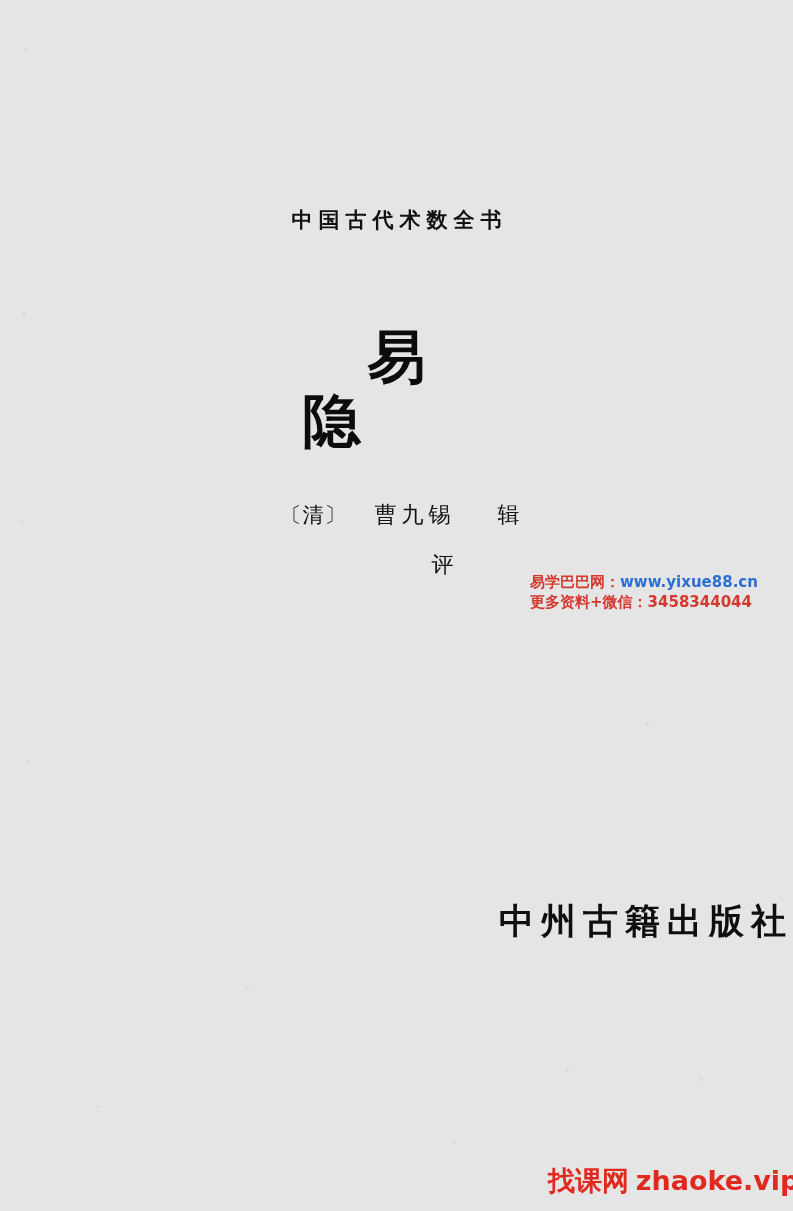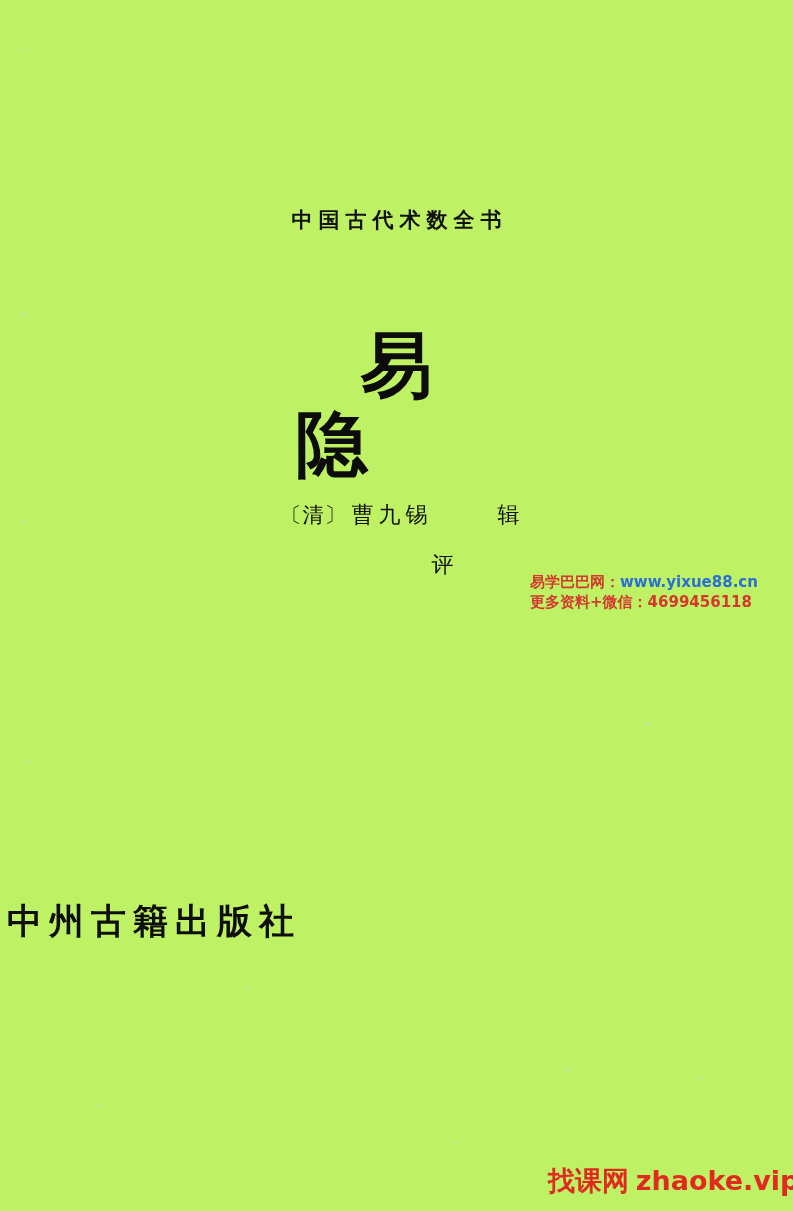--- a/index.html
+++ b/index.html
@@ -10,21 +10,21 @@
     width: 793px;
     height: 1211px;
     background: #fdfdfb;
     font-family: "DejaVu Sans", sans-serif;
     position: relative;
     overflow: hidden;
   }
   .page {
     position: absolute;
     inset: 0;
-    background: #bef264;
+    background: #e5e5e5;
   }
   
   .speck {
     position: absolute;
     background: #cfcfc8;
     border-radius: 50%;
     opacity: .55;
   }
   .series {
     position: absolute;
@@ -38,22 +38,22 @@
     letter-spacing: 6px;
     color: #111;
     text-indent: 6px;
   }
   .main-title {
     position: absolute;
     top: 326px;
     left: 0;
     width: 793px;
     text-align: center;
-    font-family: Liberation Sans, sans-serif;
-    font-size: 72px;
+    font-family: Liberation Serif, serif;
+    font-size: 58px;
     font-weight: bold;
     color: #0c0c0c;
     letter-spacing: 130px;
     text-indent: 130px;
     line-height: 1.1;
   }
   .credits {
     position: absolute;
     top: 500px;
     left: 0;
@@ -71,35 +71,35 @@
   .credit-dyn {
     display: inline-block;
     width: 92px;
     text-align: right;
     font-size: 21px;
     letter-spacing: 1px;
   }
   .credit-name {
     display: inline-block;
     width: 132px;
-    text-align: left;
+    text-align: center;
     letter-spacing: 5px;
     text-indent: 5px;
   }
   .credit-role {
     display: inline-block;
     width: 60px;
     text-align: center;
   }
   .publisher {
     position: absolute;
     top: 898px;
     left: 0;
     width: 793px;
-    text-align: left;
+    text-align: right;
     font-family: "DejaVu Sans", sans-serif;
     font-size: 35px;
     font-weight: bold;
     letter-spacing: 7px;
     text-indent: 7px;
     color: #0e0e0e;
   }
   
   .wm-block {
     position: absolute;
@@ -178,20 +178,20 @@
 
 
   </div>
 
   <div class="publisher">中州古籍出版社</div>
 
   <div class="wm-block">
     <div class="wm-line1">
       <span>易学巴巴网：</span><span class="wm-url">www.yixue88.cn</span>
     </div>
-    <div class="wm-line2">更多资料+微信：4699456118</div>
+    <div class="wm-line2">更多资料+微信：3458344044</div>
   </div>
 
   <div class="wm-bottom">
     <span class="cn">找课网 </span><span class="en">zhaoke.vip</span>
   </div>
 
 </div>
 
 </body></html>

